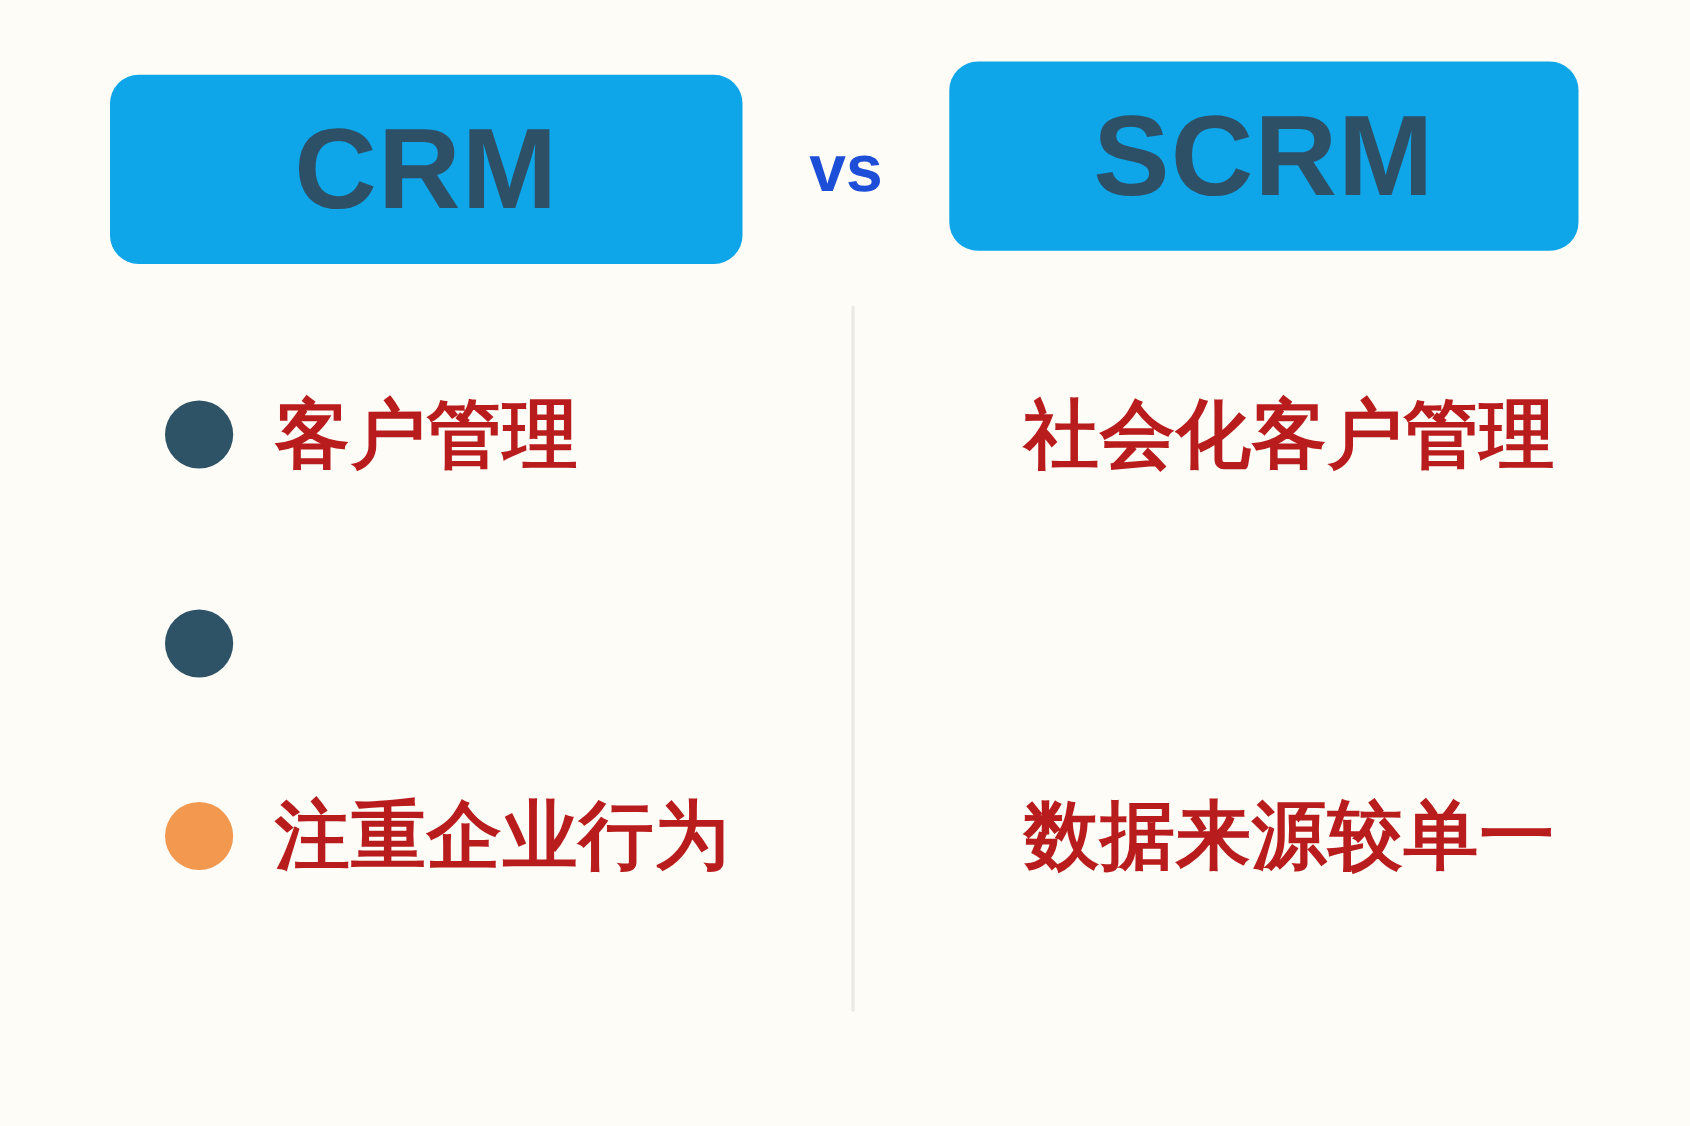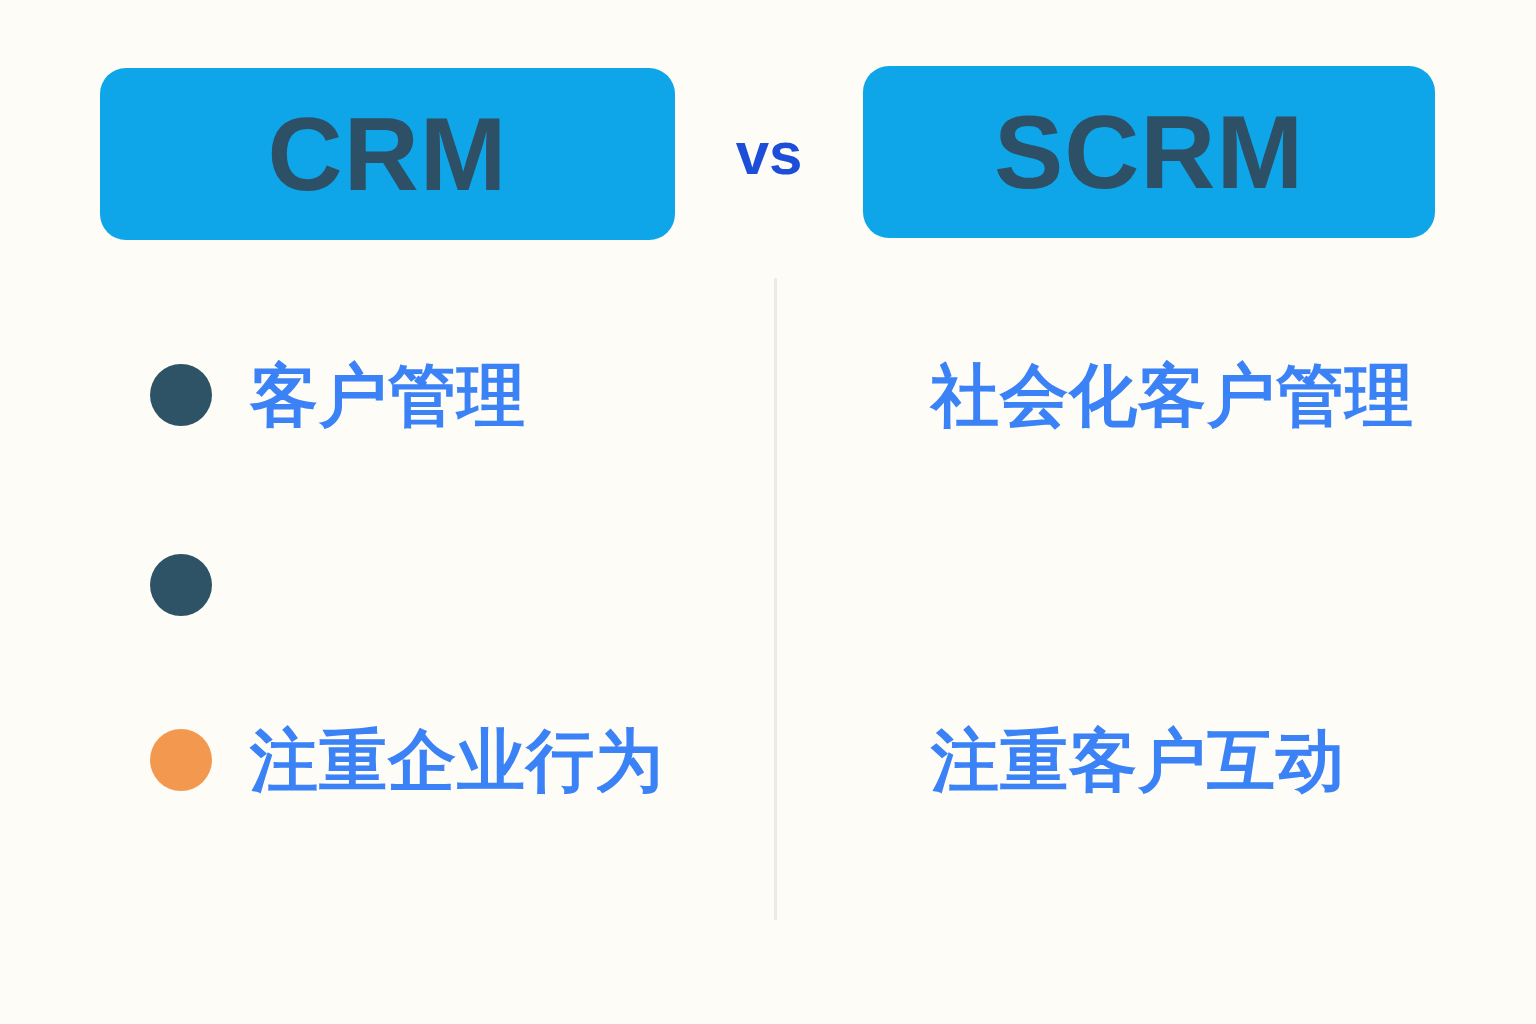--- a/index.html
+++ b/index.html
@@ -44,21 +44,21 @@
 
   .badge-left {
     left: 100px;
     top: 68px;
     width: 575px;
     height: 172px;
   }
 
   .badge-right {
     left: 863px;
-    top: 66px;
+    top: 56px;
     width: 572px;
     height: 172px;
   }
 
   .badge-label {
     font-size: 104px;
     font-weight: 700;
     color: #2d5066;
     letter-spacing: 1px;
     line-height: 1;
@@ -146,21 +146,21 @@
     flex: 0 0 auto;
     margin-right: 38px;
   }
 
   .bullet-dark { background: #2e5266; }
   .bullet-accent { background: #f3984f; }
 
   .item-text {
     font-size: 68px;
     font-weight: 700;
-    color: #3b82f6;
+    color: #b91c1c;
     line-height: 1;
     white-space: nowrap;
     letter-spacing: 1px;
   }
 
   .col-right .item-text {
     letter-spacing: 1px;
   }
 </style>
 </head>
@@ -205,20 +205,20 @@
     </div>
 
     <div class="col col-right">
 
       <div class="row row-0">
         <span class="item-text">社会化客户管理</span>
       </div>
 
 
       <div class="row row-2">
-        <span class="item-text">注重客户互动</span>
+        <span class="item-text">数据来源较单一</span>
       </div>
 
     </div>
 
   </div>
 
 </div>
 
 </body></html>

